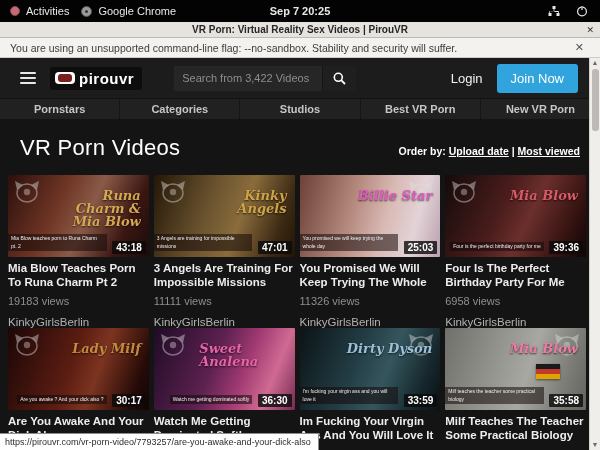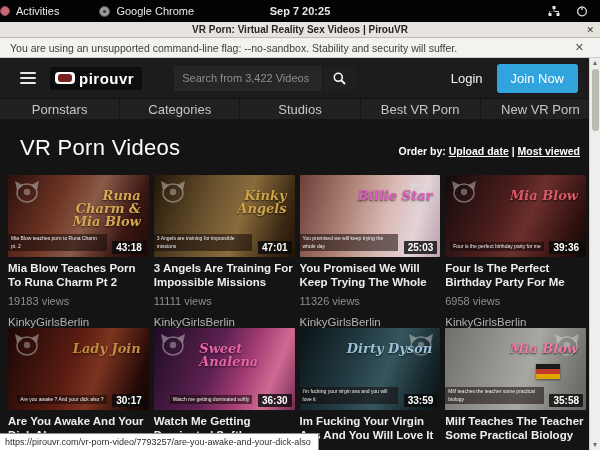--- a/index.html
+++ b/index.html
@@ -2,21 +2,21 @@
 <html><head>
 <meta charset="utf-8">
 <style>
   * { margin:0; padding:0; box-sizing:border-box; }
   html,body { width:600px; height:450px; overflow:hidden; background:#000;
     font-family:"Liberation Sans", sans-serif; }
 
   
   .sysbar { height:22px; background:#030303; color:#e8e8e8; display:flex;
     align-items:center; font-size:11px; position:relative; }
-  .sys-left { display:flex; align-items:center; gap:40px; padding-left:0; }
+  .sys-left { display:flex; align-items:center; gap:12px; padding-left:10px; }
   .sys-item { display:flex; align-items:center; gap:6px; }
   .dot-icon { width:10px; height:10px; border-radius:50%; background:#c96a72; border:1px solid #8a4a50; }
   .chrome-icon { width:11px; height:11px; border-radius:50%; background:#9a9a9a;
     border:1px solid #555; position:relative; }
   .chrome-icon::after { content:""; position:absolute; left:3px; top:3px; width:3px; height:3px;
     border-radius:50%; background:#333; }
   .sys-clock { position:absolute; left:0; right:0; text-align:center; font-weight:bold; }
   .sys-right { margin-left:auto; display:flex; align-items:center; gap:16px; padding-right:12px; z-index:1; }
   .sys-right svg { display:block; }
 
@@ -45,22 +45,22 @@
   .search-input { width:148px; height:25px; background:#262626; border:none; color:#9a9a9a;
     font-size:11px; padding:0 8px; outline:none; font-family:"Liberation Sans",sans-serif; }
   .search-input::placeholder { color:#8e8e8e; }
   .search-btn { width:34px; height:25px; background:#1f1f1f; border:none; border-left:1px solid #161616;
     display:flex; align-items:center; justify-content:center; cursor:pointer; }
   .login { margin-left:auto; color:#f0f0f0; font-size:13px; cursor:pointer; }
   .join-btn { margin-left:14px; margin-right:8px; background:#31a4de; color:#fff; border:none;
     font-size:13px; padding:7px 14px; border-radius:3px; cursor:pointer; font-family:"Liberation Sans",sans-serif; }
 
   .nav { height:21px; background:#212121; display:flex; border-top:1px solid #121212; }
-  .nav-item { flex:1; display:flex; align-items:center; justify-content:center; font-size:13px;
-    font-weight:normal; color:#c6c6c6; border-right:1px solid #151515; cursor:pointer; }
+  .nav-item { flex:1; display:flex; align-items:center; justify-content:center; font-size:11px;
+    font-weight:bold; color:#c6c6c6; border-right:1px solid #151515; cursor:pointer; }
   .nav-item:last-child { border-right:none; }
 
   .heading-row { display:flex; align-items:baseline; padding:16px 20px 14px 20px; }
   .page-title { color:#fdfdfd; font-size:22px; font-weight:normal; letter-spacing:.3px; }
   .orderby { margin-left:auto; color:#fff; font-size:10.5px; font-weight:bold; }
   .orderby a { color:#fff; text-decoration:underline; cursor:pointer; }
 
   
   .grid { display:grid; grid-template-columns:repeat(4, 1fr); column-gap:5px; row-gap:0;
     padding:0 14px 0 8px; }
@@ -259,21 +259,21 @@
         <div class="studio">KinkyGirlsBerlin</div>
       </div>
       <div class="card">
         <div class="thumb t5">
           <svg class="cat-mask" style="top:5px;left:6px;" width="26" height="24" viewBox="0 0 26 24">
             <path d="M3 10 L1 1 L9 5 Z" fill="#ddd" opacity=".8"></path>
             <path d="M23 10 L25 1 L17 5 Z" fill="#ddd" opacity=".8"></path>
             <ellipse cx="13" cy="13" rx="10" ry="9" fill="none" stroke="#ddd" stroke-width="1.4" opacity=".8"></ellipse>
             <circle cx="13" cy="12" r="3.2" fill="#ddd" opacity=".7"></circle>
           </svg>
-          <div class="overlay-name" style="top:14px;right:8px;max-width:62%;text-align:right;font-size:13px;color:#c58b40">Lady Join</div>
+          <div class="overlay-name" style="top:14px;right:8px;max-width:62%;text-align:right;font-size:13px;color:#c58b40">Lady Milf</div>
           <div class="overlay-sub" style="bottom:6px;right:30%">Are you awake ? And your dick also ?</div>
           <span class="duration">30:17</span>
         </div>
         <div class="title">Are You Awake And Your Dick Also</div>
         <div class="views">1975 views</div>
       </div>
       <div class="card">
         <div class="thumb t6">
           <svg class="cat-mask" style="top:5px;left:6px;" width="26" height="24" viewBox="0 0 26 24">
             <path d="M3 10 L1 1 L9 5 Z" fill="#ddd" opacity=".8"></path>

